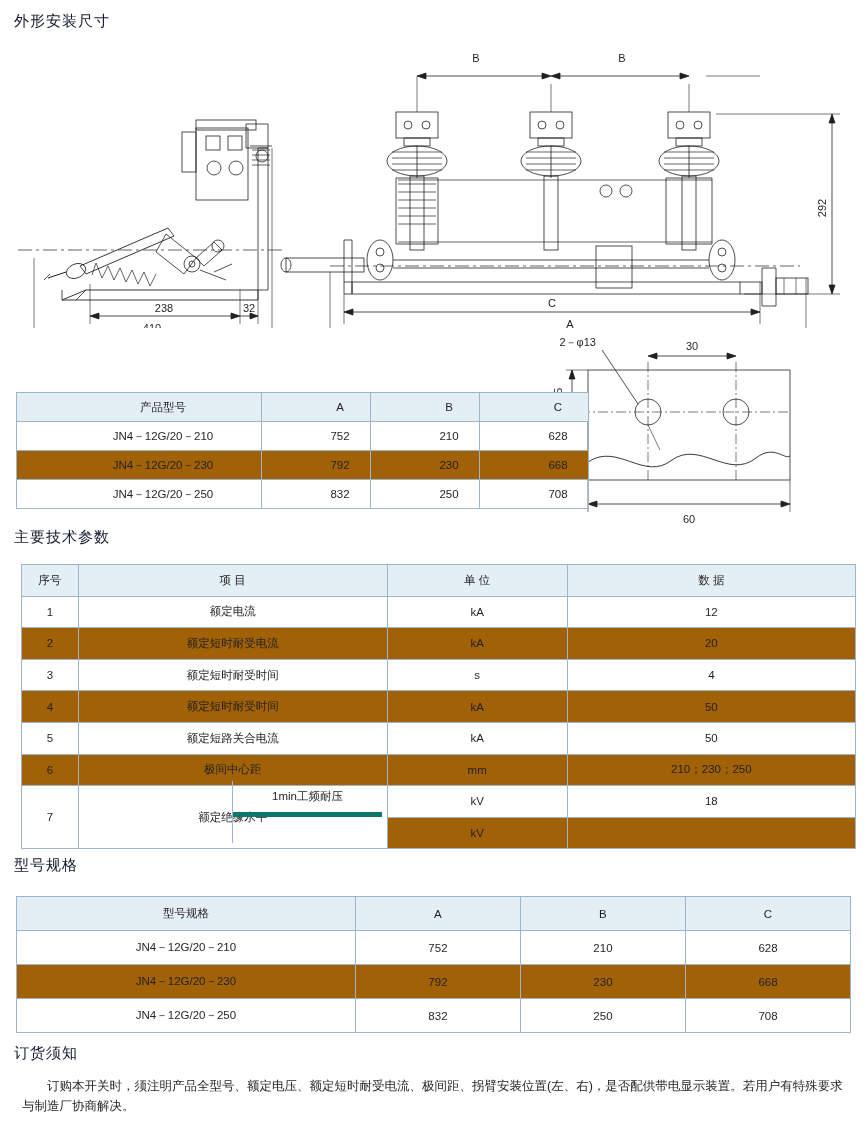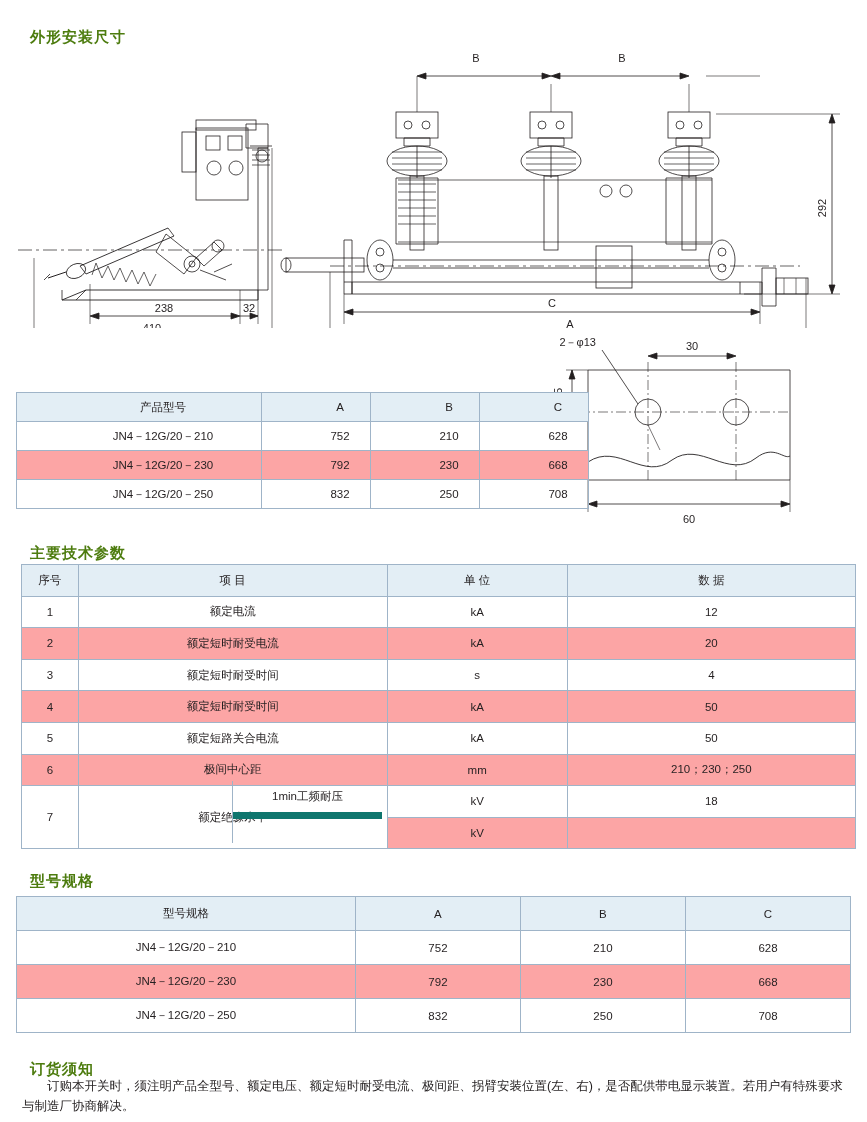--- a/index.html
+++ b/index.html
@@ -4,41 +4,41 @@
 <style>
   html,body{margin:0;padding:0;}
   body{
     width:867px;height:1122px;background:#ffffff;
     font-family:"Liberation Sans","DejaVu Sans",sans-serif;
     color:#231f20;position:relative;overflow:hidden;
   }
   .page{position:relative;width:867px;height:1122px;}
 
   h2.section{
-    position:absolute;margin:16px;font-size:15px;font-weight:bold;
-    color:#4d7c0f;letter-spacing:1px;
+    position:absolute;margin:0;font-size:15px;font-weight:normal;
+    color:#0f172a;letter-spacing:1px;
   }
   .s1{left:14px;top:12px;}
   .s2{left:14px;top:528px;}
   .s3{left:14px;top:856px;}
   .s4{left:14px;top:1044px;}
 
   
   .drawing{position:absolute;left:0;top:28px;width:867px;height:300px;}
   .drawing svg{display:block;}
 
   
   table{border-collapse:collapse;}
   .tbl{position:absolute;font-size:11.5px;}
   .tbl th,.tbl td{
     border:1px solid #9fb4c8;text-align:center;color:#231f20;font-weight:normal;
     padding:0;
   }
   .tbl thead th{background:#e3eef5;}
-  .tbl tbody tr.alt td{background:#fca5a5;}
+  .tbl tbody tr.alt td{background:#a16207;}
 
   
   #dim-table{left:16px;top:392px;}
   #dim-table th,#dim-table td{height:28px;padding-left:48px;}
   #dim-table .c0{width:196px;}
   #dim-table .c1,#dim-table .c2,#dim-table .c3{width:60px;}
 
   
   #tech-table{left:21px;top:564px;width:835px;}
   #tech-table th,#tech-table td{height:30.6px;}
@@ -376,21 +376,21 @@
         <td>18</td>
       </tr>
       <tr class="alt">
         <td>kV</td>
         <td></td>
       </tr>
     </tbody>
   </table>
 
   <div style="position:absolute;left:232px;top:781px;width:150px;height:62px;border-left:1px solid #9fb4c8;"></div>
-  <div style="position:absolute;left:233px;top:781px;width:149px;height:31px;line-height:31px;text-align:center;font-size:11.5px;border-bottom:7px solid #0f766e;">1min工频耐压</div>
+  <div style="position:absolute;left:233px;top:781px;width:149px;height:31px;line-height:31px;text-align:center;font-size:11.5px;border-bottom:5px solid #0f766e;">1min工频耐压</div>
 
   <h2 class="section s3">型号规格</h2>
 
   <table class="tbl" id="model-table">
     <thead>
       <tr>
         <th class="c0">型号规格</th>
         <th class="c1">A</th>
         <th class="c2">B</th>
         <th class="c3">C</th>

